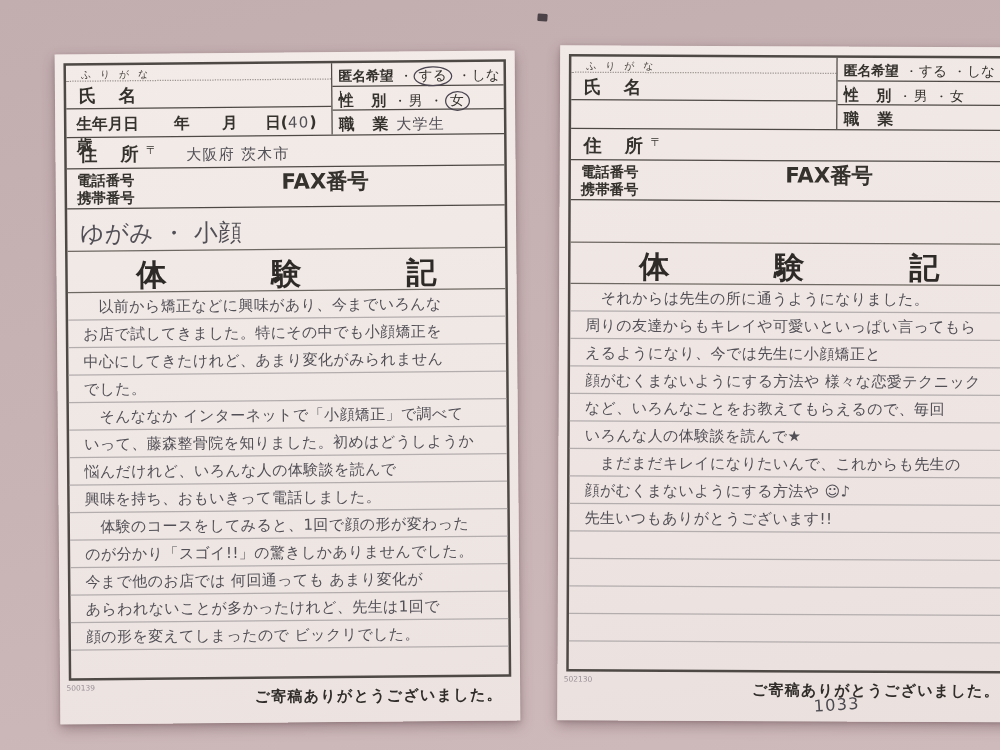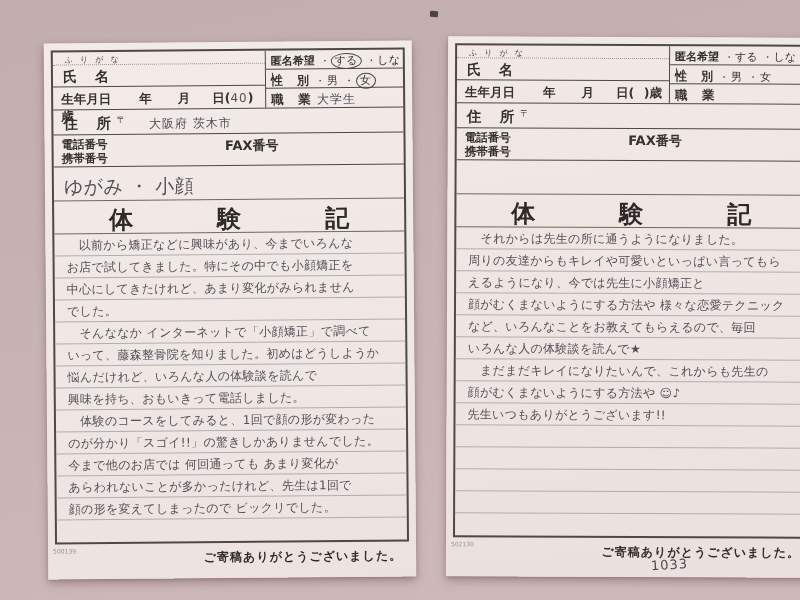--- a/index.html
+++ b/index.html
@@ -43,21 +43,21 @@
     letter-spacing:1px; }
   .opt { font-weight:normal; font-size:11px; }
   .dot { font-weight:normal; font-size:10px; margin:0 1px 0 5px; }
   .circled { border:1.4px solid #4a4550; border-radius:50%; padding:0 3px 1px 3px; }
   .c-address { height:26px; border-top:1px solid #4e4945; border-bottom:1px solid #4e4945;
     font-size:14.5px; font-weight:bold; padding:4px 0 0 10px; letter-spacing:2px;
     position:absolute; top:57px; left:0; right:0; }
   .postal { font-size:9px; vertical-align:top; margin-left:4px; font-weight:normal; }
   .c-phone { position:absolute; top:83px; left:0; right:0; height:32px;
     font-size:11.5px; font-weight:bold; padding:2px 0 0 8px; line-height:14px; }
-  .fax { position:absolute; left:49%; top:5px; font-size:13px; font-weight:bold; }
+  .fax { position:absolute; left:49%; top:5px; font-size:17px; font-weight:bold; }
 
   
   .category { height:34px; border-bottom:1px solid #6e6862; position:relative; }
   .category .hand { position:absolute; left:10px; top:7px; font-size:19px; }
   .title { height:33px; border-bottom:1px solid #6e6862; text-align:center;
     font-size:24px; font-weight:bold; color:#2d2a28; letter-spacing:30px;
     text-indent:30px; padding-top:3px; }
   .body-lines { }
   .rule-line { height:22px; border-bottom:1px solid #b3adae;
     padding:0 6px 1px 12px; display:flex; align-items:flex-end; overflow:hidden; }
@@ -165,23 +165,20 @@
       <span class="thanks">ご寄稿ありがとうございました。</span>
     </div>
   </div>
 
   <div class="paper paper-right">
     <div class="form">
       <div class="header">
         <div class="hleft">
           <div class="cell c-furigana">ふりがな</div>
           <div class="cell c-name"><span>氏　名</span></div>
-          <div class="cell c-birth">
-            <span>生年月日</span><span class="unit u-year">年</span><span class="unit u-month">月</span><span class="unit u-day">日(</span><span class="hand hand-sm">&nbsp;&nbsp;</span><span>)歳</span>
-          </div>
         </div>
         <div class="hright">
           <div class="cell c-anon">
             <span>匿名希望</span><span class="dot">・</span><span class="opt">する</span><span class="dot">・</span><span class="opt">しない</span>
           </div>
           <div class="cell c-gender">
             <span>性　別</span><span class="dot">・</span><span class="opt">男</span><span class="dot">・</span><span class="opt">女</span>
           </div>
           <div class="cell c-occ">
             <span>職　業</span>&nbsp;<span class="hand hand-sm"></span>

